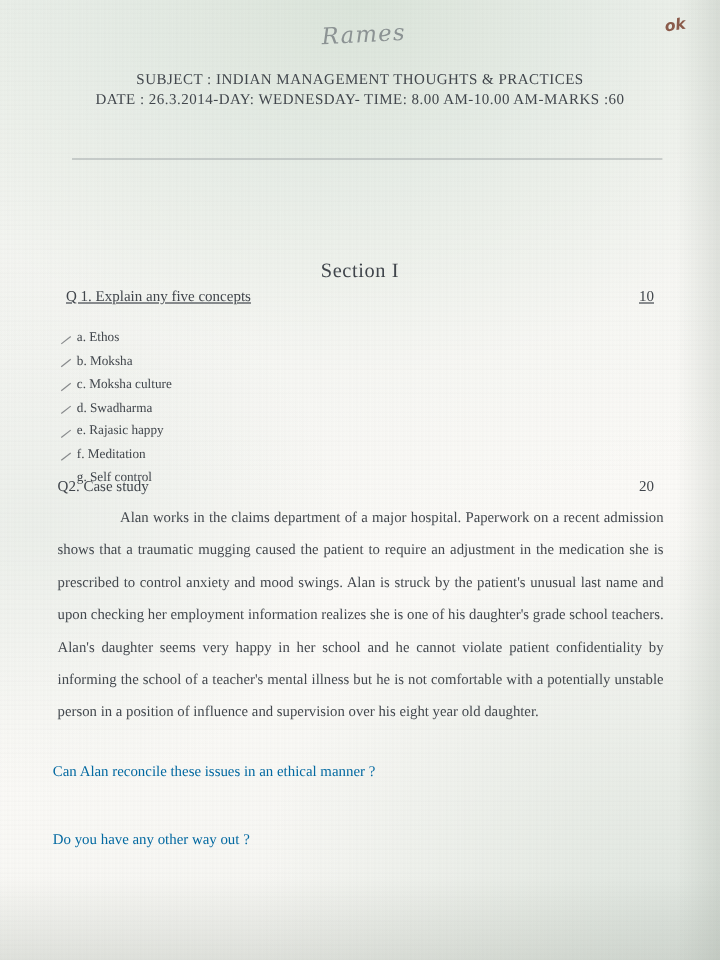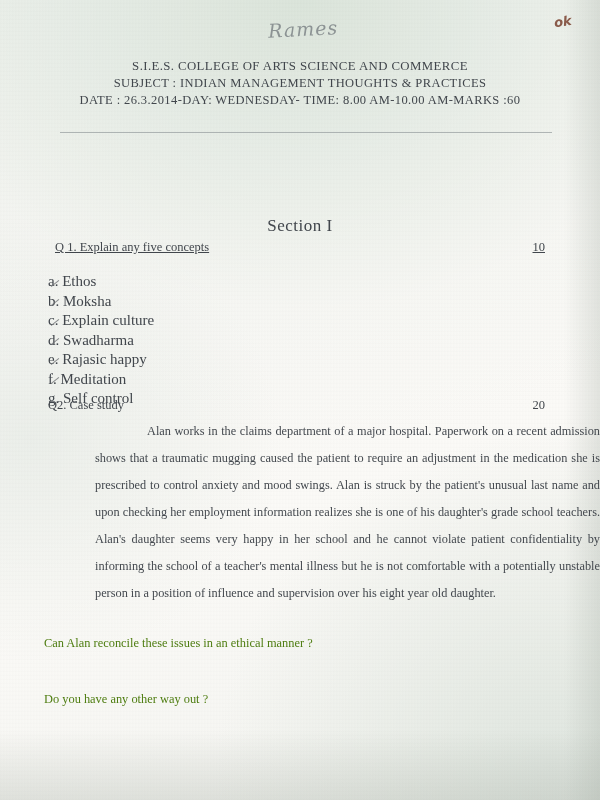--- a/index.html
+++ b/index.html
@@ -135,24 +135,24 @@
     left: 55px;
     top: 240px;
     width: 490px;
     display: flex;
     justify-content: space-between;
     font-size: 12.5px;
     text-decoration: underline;
   }
   .q1-list {
     position: absolute;
-    left: 48px;
+    left: 64px;
     top: 272px;
     width: 300px;
-    font-size: 15px;
+    font-size: 11px;
     line-height: 19.5px;
   }
   .q1-list div { padding-left: 0; }
   
   .strike {
     position: absolute;
     width: 10px;
     height: 1px;
     background: #6d6f73;
     opacity: 0.8;
@@ -169,68 +169,66 @@
   }
   .case-body {
     position: absolute;
     left: 48px;
     top: 418px;
     width: 505px;
     font-size: 12.3px;
     line-height: 27px;
     text-align: justify;
     color: #43484e;
-    margin-left: 47px;
   }
   .case-body p { margin: 0; }
   .case-body .indent { text-indent: 52px; }
   .tail-q {
     position: absolute;
     left: 44px;
     width: 500px;
     font-size: 12.4px;
-    color: #4d7c0f;
+    color: #0369a1;
   }
   .tail-q1 { top: 636px; }
   .tail-q2 { top: 668px; margin-top: 24px; }
 </style>
 </head>
 <body>
 
 <div id="page">
   <div class="paper"></div>
   <div class="paper-noise"></div>
   <div class="edge-shade-right"></div>
   <div class="edge-shade-bottom"></div>
 
   <div class="content ink">
 
     <div class="ok-mark">ok</div>
     <div class="signature">Rames</div>
 
     <div class="header">
-      <div class="line1">S.I.E.S. COLLEGE OF ARTS SCIENCE AND COMMERCE</div>
       <div>SUBJECT : INDIAN MANAGEMENT THOUGHTS &amp; PRACTICES</div>
       <div>DATE : 26.3.2014-DAY: WEDNESDAY- TIME: 8.00 AM-10.00 AM-MARKS :60</div>
     </div>
 
     <div class="rule"></div>
 
 
     <div class="section-title">Section  I</div>
 
     <div class="q1-row">
       <span>Q 1.   Explain any five concepts</span>
       <span>10</span>
     </div>
 
     <div class="q1-list">
       <div>a. Ethos</div>
       <div>b. Moksha</div>
-      <div>c. Explain culture</div>
+      <div>c. Moksha culture</div>
       <div>d. Swadharma</div>
       <div>e. Rajasic happy</div>
       <div>f. Meditation</div>
       <div>g. Self control</div>
     </div>
 
     <div class="strike" style="left:50px; top:283px;"></div>
     <div class="strike" style="left:50px; top:302px;"></div>
     <div class="strike" style="left:50px; top:322px;"></div>
     <div class="strike" style="left:50px; top:341px;"></div>

